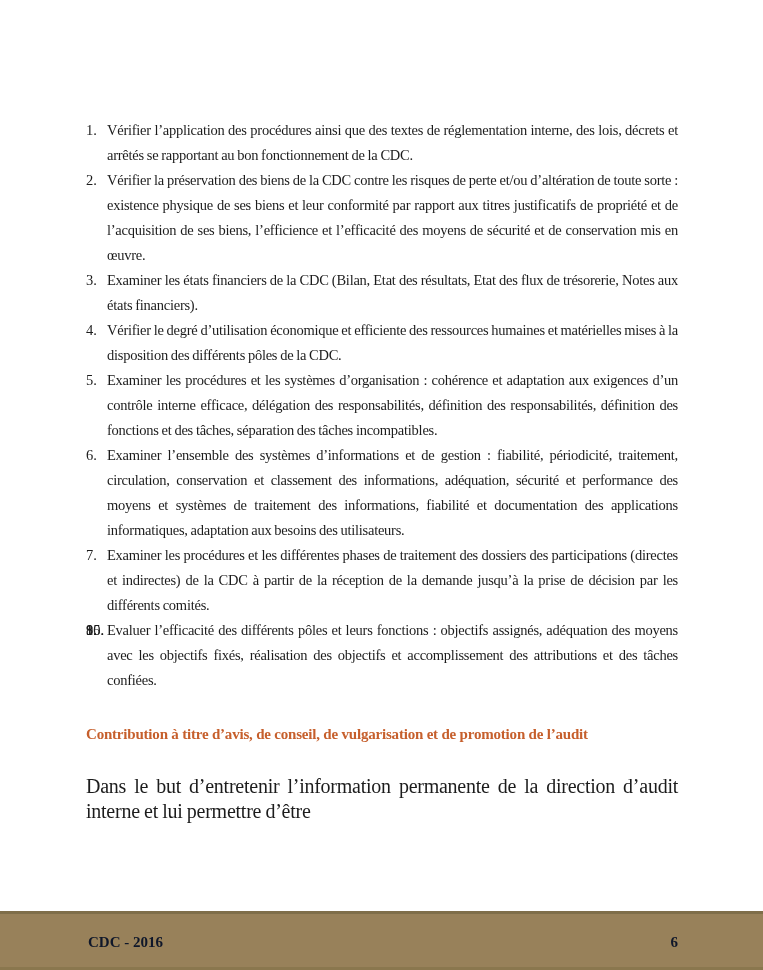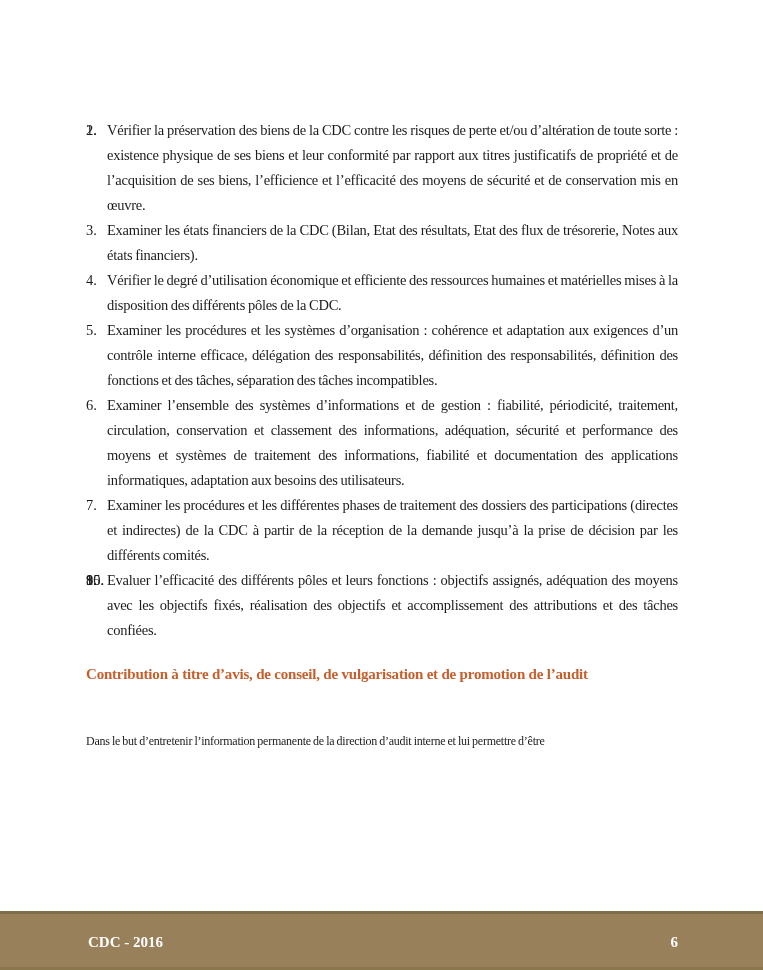--- a/index.html
+++ b/index.html
@@ -36,30 +36,30 @@
     letter-spacing: -0.25px;
     word-spacing: -0.5px;
   }
   ol.audit-list li .num {
     position: absolute;
     left: 0;
     top: 0;
     letter-spacing: 0;
   }
   .section-heading {
-    margin: 20px 0 0 0;
+    margin: 30px 0 0 0;
     font-size: 15px;
     line-height: 22px;
     font-weight: bold;
     color: #c65f2c;
     letter-spacing: -0.2px;
   }
   .closing-paragraph {
-    margin: 44px 0 0 0;
-    font-size: 12px;
+    margin: 29px 0 0 0;
+    font-size: 20px;
     line-height: 25px;
     text-align: justify;
     letter-spacing: -0.25px;
     word-spacing: -0.5px;
   }
   .footer-bar {
     position: absolute;
     left: 0;
     bottom: 0;
     width: 763px;
@@ -67,35 +67,36 @@
     background: #98815a;
     border-top: 3px solid #7f6e4a;
     box-shadow: inset 0 -3px 0 #8a774e;
     box-sizing: content-box;
     display: flex;
     align-items: center;
     justify-content: space-between;
     padding-left: 88px;
     padding-right: 85px;
     box-sizing: border-box;
-    color: #ffffff;
+    color: #0f172a;
     font-size: 15px;
     font-weight: bold;
   }
 </style>
 </head>
 <body>
 
 <div class="page">
 
   <div class="content">
 
     <ol class="audit-list">
       <li>
         <span class="num">1.</span>
+        <span>Vérifier l’application des procédures ainsi que des textes de réglementation interne, des lois, décrets et arrêtés se rapportant au bon fonctionnement de la CDC.</span>
       </li>
       <li>
         <span class="num">2.</span>
         <span>Vérifier la préservation des biens de la CDC contre les risques de perte et/ou d’altération de toute sorte : existence physique de ses biens et leur conformité par rapport aux titres justificatifs de propriété et de l’acquisition de ses biens, l’efficience et l’efficacité des moyens de sécurité et de conservation mis en œuvre.</span>
       </li>
       <li>
         <span class="num">3.</span>
         <span>Examiner les états financiers de la CDC (Bilan, Etat des résultats, Etat des flux de trésorerie, Notes aux états financiers).</span>
       </li>
       <li>

